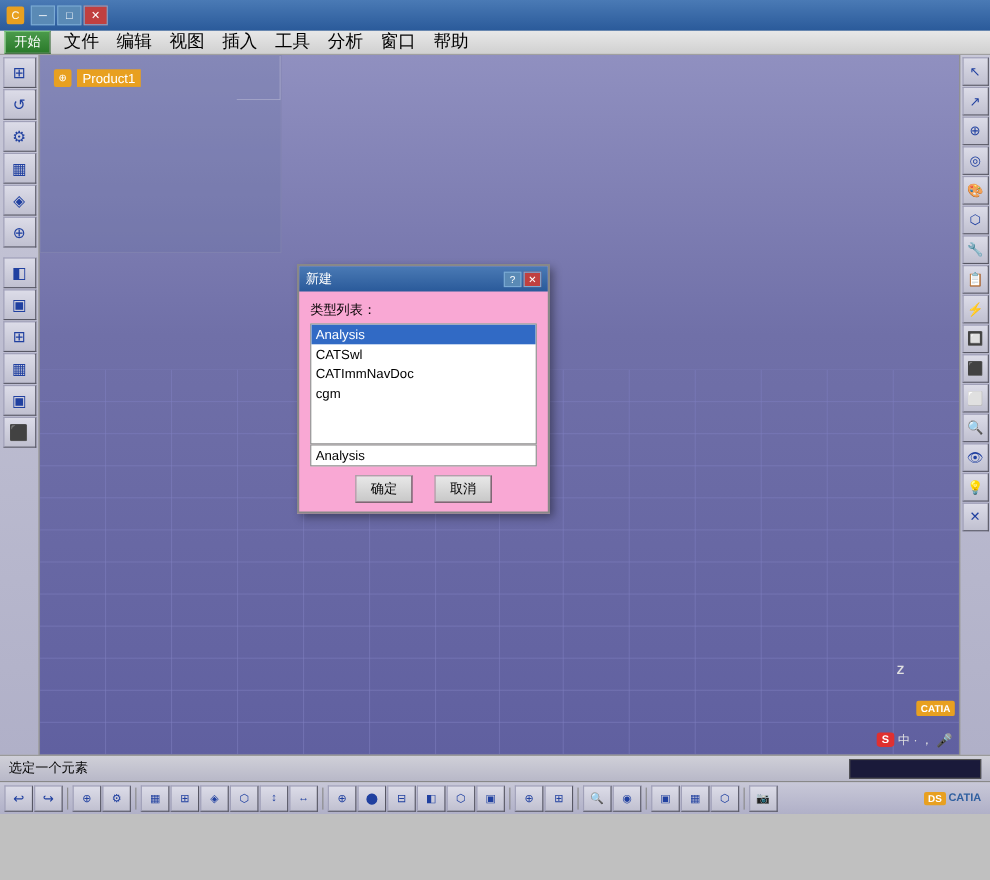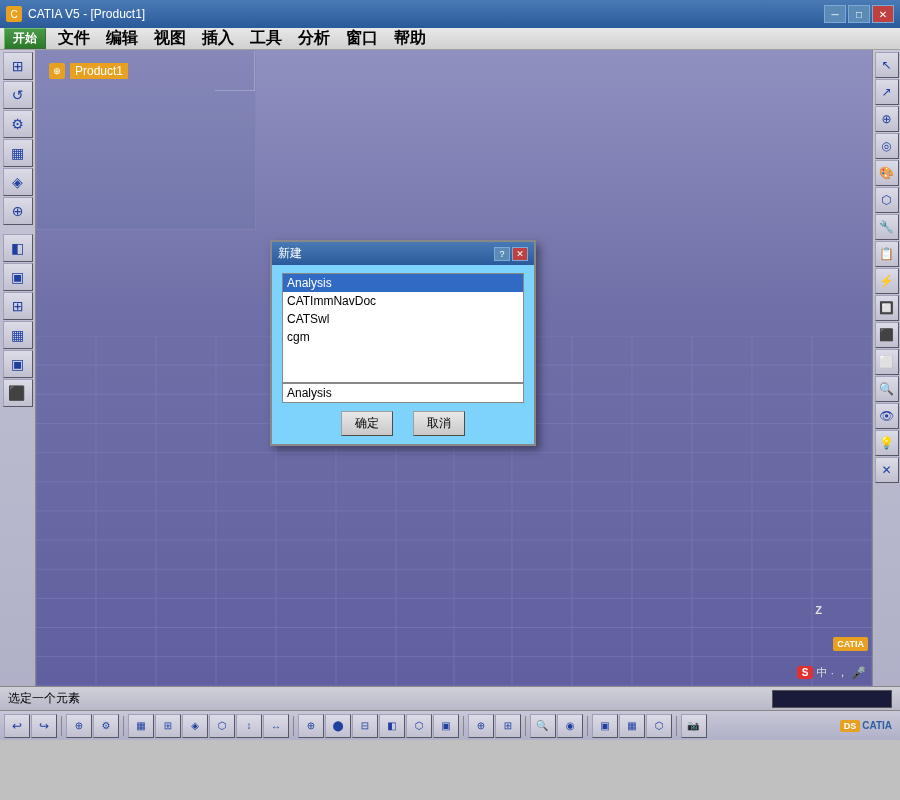--- a/index.html
+++ b/index.html
@@ -52,21 +52,20 @@
     #title-bar .win-btn.close { background: #c04040; }
 
     
     #menu-bar {
       background: linear-gradient(to bottom, #e8e8e8, #d0d0d0);
       height: 22px;
       display: flex;
       align-items: center;
       padding: 0 4px;
       border-bottom: 1px solid #a0a0a0;
-      font-weight: bold;
     }
     .menu-item {
       padding: 2px 8px;
       font-size: 16px;
       cursor: pointer;
       color: #000;
     }
 
     
     #start-btn {
@@ -179,22 +178,22 @@
       top: 0; left: 0; right: 0; bottom: 0;
       background: transparent;
       display: flex;
       align-items: flex-start;
       justify-content: flex-start;
     }
     #dialog {
       position: absolute;
       top: 190px;
       left: 270px;
-      width: 266px;
-      background: #7dd3fc;
+      width: 230px;
+      background: #f9a8d4;
       border: 2px solid #888;
       box-shadow: 4px 4px 8px rgba(0,0,0,0.4);
     }
     #dialog-title-bar {
       background: linear-gradient(to bottom, #4a7ab5, #2a5a9a);
       color: white;
       padding: 3px 6px;
       display: flex;
       align-items: center;
       justify-content: space-between;
@@ -316,21 +315,20 @@
       width: 1px; height: 20px;
       background: #888;
       margin: 0 3px;
     }
   </style>
 </head>
 <body>
 
 <div id="title-bar">
   <div class="title-icon">C</div>
-  <span class="title-text">CATIA V5 - [Product1]</span>
   <div class="win-controls">
     <button class="win-btn">─</button>
     <button class="win-btn">□</button>
     <button class="win-btn close">✕</button>
   </div>
 </div>
 
 <div id="menu-bar">
   <div id="start-btn">开始</div>
   <div class="menu-item">文件</div>
@@ -447,24 +445,25 @@
   <div id="modal-overlay">
     <div id="dialog">
       <div id="dialog-title-bar">
         <span>新建</span>
         <div class="dialog-controls">
           <button class="dialog-btn">?</button>
           <button class="dialog-btn close-btn">✕</button>
         </div>
       </div>
       <div id="dialog-body">
+        <div class="section-label">类型列表：</div>
         <div id="listbox">
           <div class="list-item selected">Analysis</div>
+          <div class="list-item">CATSwl</div>
           <div class="list-item">CATImmNavDoc</div>
-          <div class="list-item">CATSwl</div>
           <div class="list-item">cgm</div>
         </div>
         <input id="selection-input" type="text" value="Analysis" style="">
         <div class="dialog-buttons">
           <button class="dialog-action-btn">确定</button>
           <button class="dialog-action-btn">取消</button>
         </div>
       </div>
     </div>
   </div>

